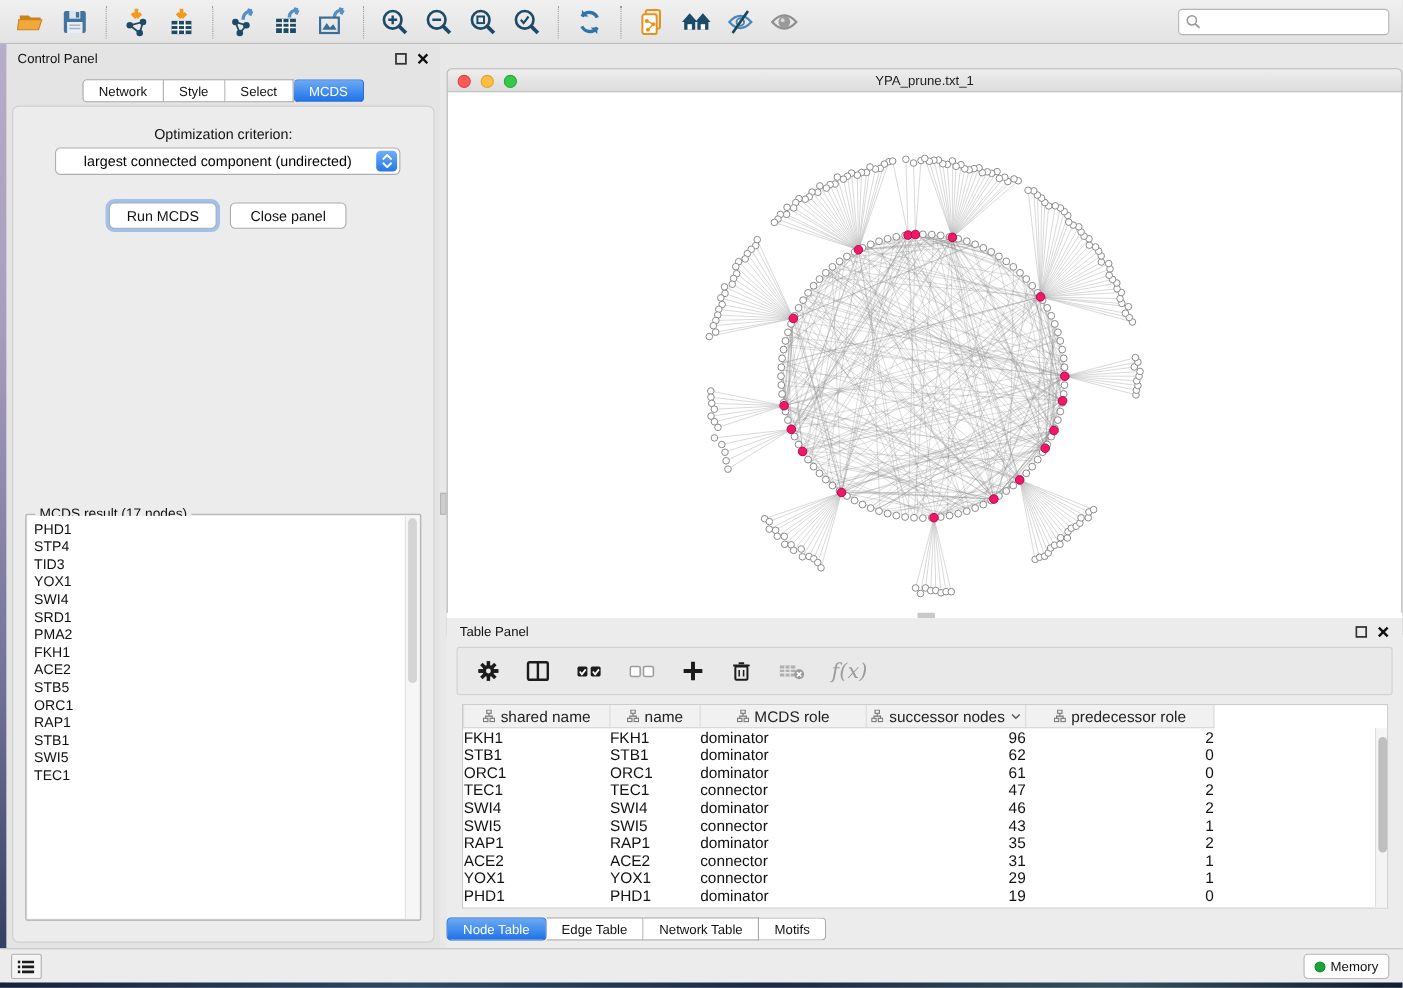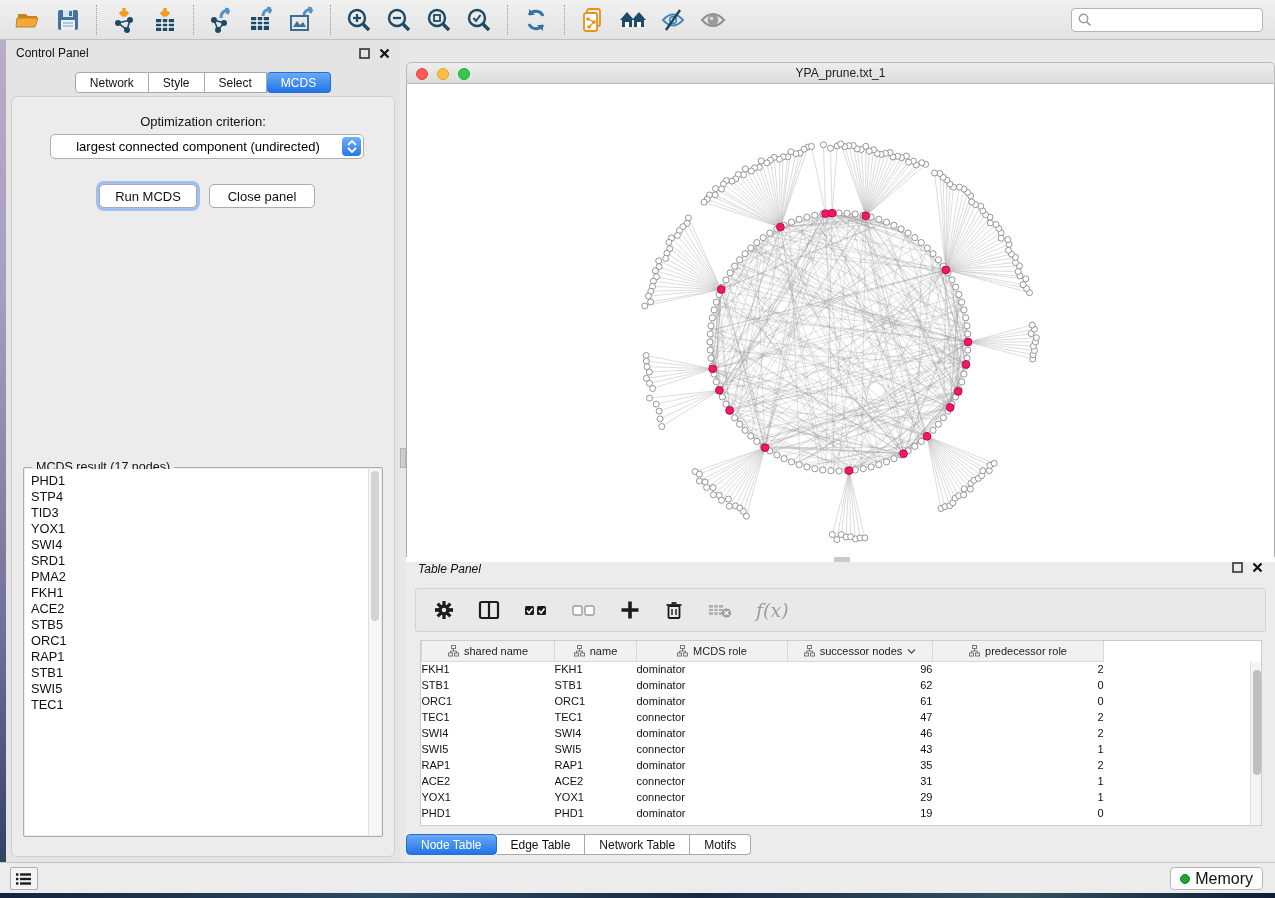--- a/index.html
+++ b/index.html
@@ -68,44 +68,44 @@
   .traffic { position:absolute; top:5px; width:12px; height:12px; border-radius:50%; }
   #tl-red   { left:9px;  background:#fc5b57; border:1px solid #e2443f; }
   #tl-yellow{ left:30px; background:#fdbe41; border:1px solid #e0a232; }
   #tl-green { left:51px; background:#35c84a; border:1px solid #2aa83c; }
   #nw-title { position:absolute; left:0; top:3px; width:100%; text-align:center; font-size:12px; color:#222; }
   #nw-canvas { position:absolute; left:0; top:22px; width:869px; height:493px; background:#fff;
     border:1px solid #ababab; border-top:none; }
 
   
   #table-panel { position:absolute; left:406px; top:562px; width:869px; height:300px; background:#ececec; }
-  #tp-header { position:absolute; left:0; top:0; width:100%; height:24px; display:flex; align-items:flex-start; padding:0 12px;font-style:italic; }
+  #tp-header { position:absolute; left:0; top:0; width:100%; height:24px; display:flex; align-items:center; padding:0 12px; }
   #tp-toolbar { position:absolute; left:9px; right:9px; top:26px; height:44px; background:#e9e9e9;
     border:1px solid #d2d2d2; border-radius:3px; display:flex; align-items:center; padding-left:18px; gap:24px; }
   #fx-label { font-size:19px; color:#9c9c9c; font-family:"DejaVu Serif",serif; font-style:italic; }
   #tp-table { position:absolute; left:14px; right:13px; top:78px; height:186px; background:#fff; border:1px solid #cccccc; }
-  #tp-grid { border-collapse:collapse; table-layout:fixed; width:682px; font-size:11px; }
+  #tp-grid { border-collapse:collapse; table-layout:fixed; width:682px; font-size:14px; }
   #tp-grid th { background:#f1f1f1; border:1px solid #d9d9d9; border-top:none; height:20px;
     font-weight:normal; color:#222; }
   #tp-grid th .th-inner { display:flex; align-items:center; justify-content:center; gap:5px; }
   #tp-grid td { height:16px; padding:0; color:#111; white-space:nowrap; overflow:hidden; }
   td.c-text { padding-left:14px; text-align:left; }
   td.c-num  { padding-right:12px; text-align:right; }
   #tp-vscroll { position:absolute; right:0; top:21px; bottom:0; width:11px; background:#f4f4f4; border-left:1px solid #dddddd; }
   #tp-vthumb { position:absolute; left:1.5px; top:8px; width:8px; height:105px; background:#bfbfbf; border-radius:4px; }
   #tp-tabs { position:absolute; left:0; top:272px; width:100%; display:flex; }
   #tp-tabs .tab { height:21px; }
 
   
   #status-bar { position:absolute; left:0; top:862px; width:1275px; height:31px;
     background:#ececec; border-top:1px solid #c3c3c3; }
   #list-btn { position:absolute; left:10px; top:4px; width:28px; height:23px; background:#f4f4f4;
     border:1px solid #b0b0b0; border-radius:2px; display:flex; align-items:center; justify-content:center; }
   #memory-btn { position:absolute; right:12px; top:4px; height:23px; padding:0 9px; background:#fdfdfd;
-    border:1px solid #b6b6b6; border-radius:4px; display:flex; align-items:center; gap:5px; font-size:16px; color:#111; }
+    border:1px solid #b6b6b6; border-radius:4px; display:flex; align-items:center; gap:5px; font-size:12px; color:#111; }
   #memory-dot { width:10px; height:10px; border-radius:50%; background:#1ca23a; border:1px solid #128a2d; }
 </style>
 </head>
 <body>
 
 <div id="toolbar">
   <div class="tb-ico">
     <svg width="26" height="26" viewBox="0 0 26 26">
         <path d="M3 7 h8 l2 2 h9 v4 H3z" fill="#c9821f"></path>
         <path d="M2 11 h21 l-3 9 H1z" fill="#f2a93b" stroke="#c9821f" stroke-width="1"></path>

